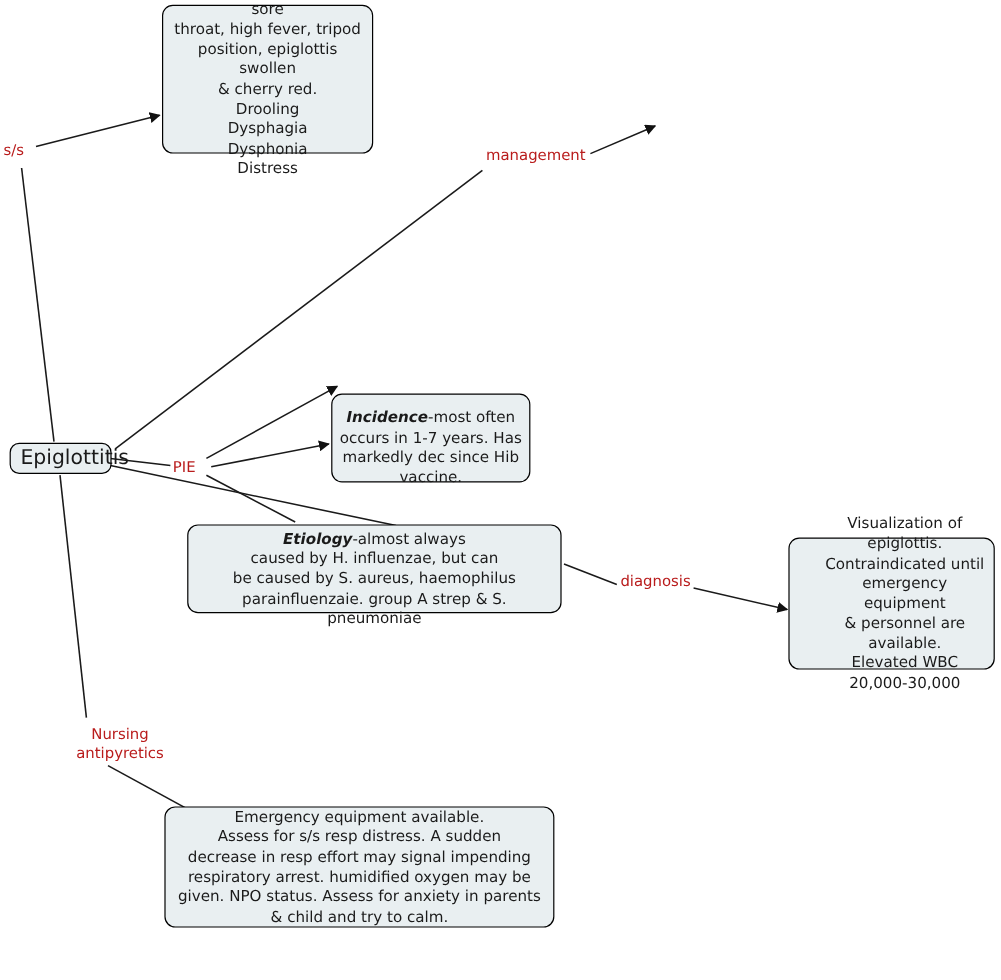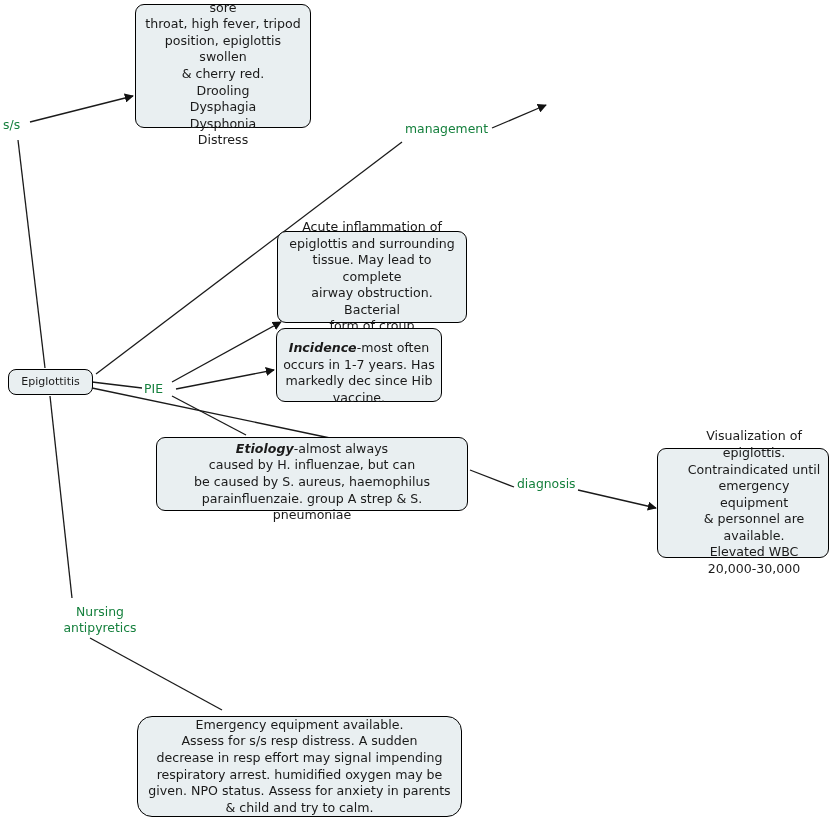--- a/index.html
+++ b/index.html
@@ -41,27 +41,27 @@
     justify-content: center;
     padding: 3px 6px;
     white-space: pre-line;
   }
   .node-inner {
     width: 100%;
     white-space: pre-line;
   }
   .node.central {
     border-radius: 8px;
-    font-size: 11px;
+    font-size: 17px;
     padding: 3px 8px;
     justify-content: flex-end;
   }
   .edge-label {
     position: absolute;
-    color: #15803d;
+    color: #b91c1c;
     font-size: 12.4px;
     line-height: 15.5px;
     white-space: pre-line;
     text-align: center;
     background: transparent;
   }
   .lead {
     font-weight: bold;
     font-style: italic;
   }
@@ -106,27 +106,20 @@
 throat, high fever, tripod
 position, epiglottis swollen
 &amp; cherry red.
 Drooling
 Dysphagia
 Dysphonia
 Distress</span>
   </div>
 
 
-  <div class="node" style="left:277px; top:231px; width:190px; height:92px;">
-    <span class="node-inner">Acute inflammation of
-epiglottis and surrounding
-tissue.  May lead to complete
-airway obstruction. Bacterial
-form of croup</span>
-  </div>
 
   <div class="node" style="left:276px; top:328px; width:166px; height:74px;">
     <span class="node-inner">
       <b class="lead">Incidence</b><span>-most often
 occurs in 1-7 years.  Has
 markedly dec since Hib
 vaccine.</span>
     </span>
   </div>
 
@@ -141,21 +134,21 @@
 
   <div class="node" style="left:657px; top:448px; width:172px; height:110px;padding-left:28px;">
     <span class="node-inner">Visualization of epiglottis.
 Contraindicated until
 emergency equipment
 &amp; personnel are available.
 Elevated WBC
 20,000-30,000</span>
   </div>
 
-  <div class="node" style="left:137px; top:716px; width:325px; height:101px;border-radius:15px;">
+  <div class="node" style="left:137px; top:672px; width:325px; height:101px;">
     <span class="node-inner">Emergency equipment available.
 Assess for s/s resp distress.  A sudden
 decrease in resp effort may signal impending
 respiratory arrest.  humidified oxygen may be
 given.  NPO status.  Assess for anxiety in parents
 &amp; child and try to calm.</span>
   </div>
 
   <div class="node central" style="left:8px; top:369px; width:85px; height:26px;">
     <span class="node-inner">Epiglottitis</span>

